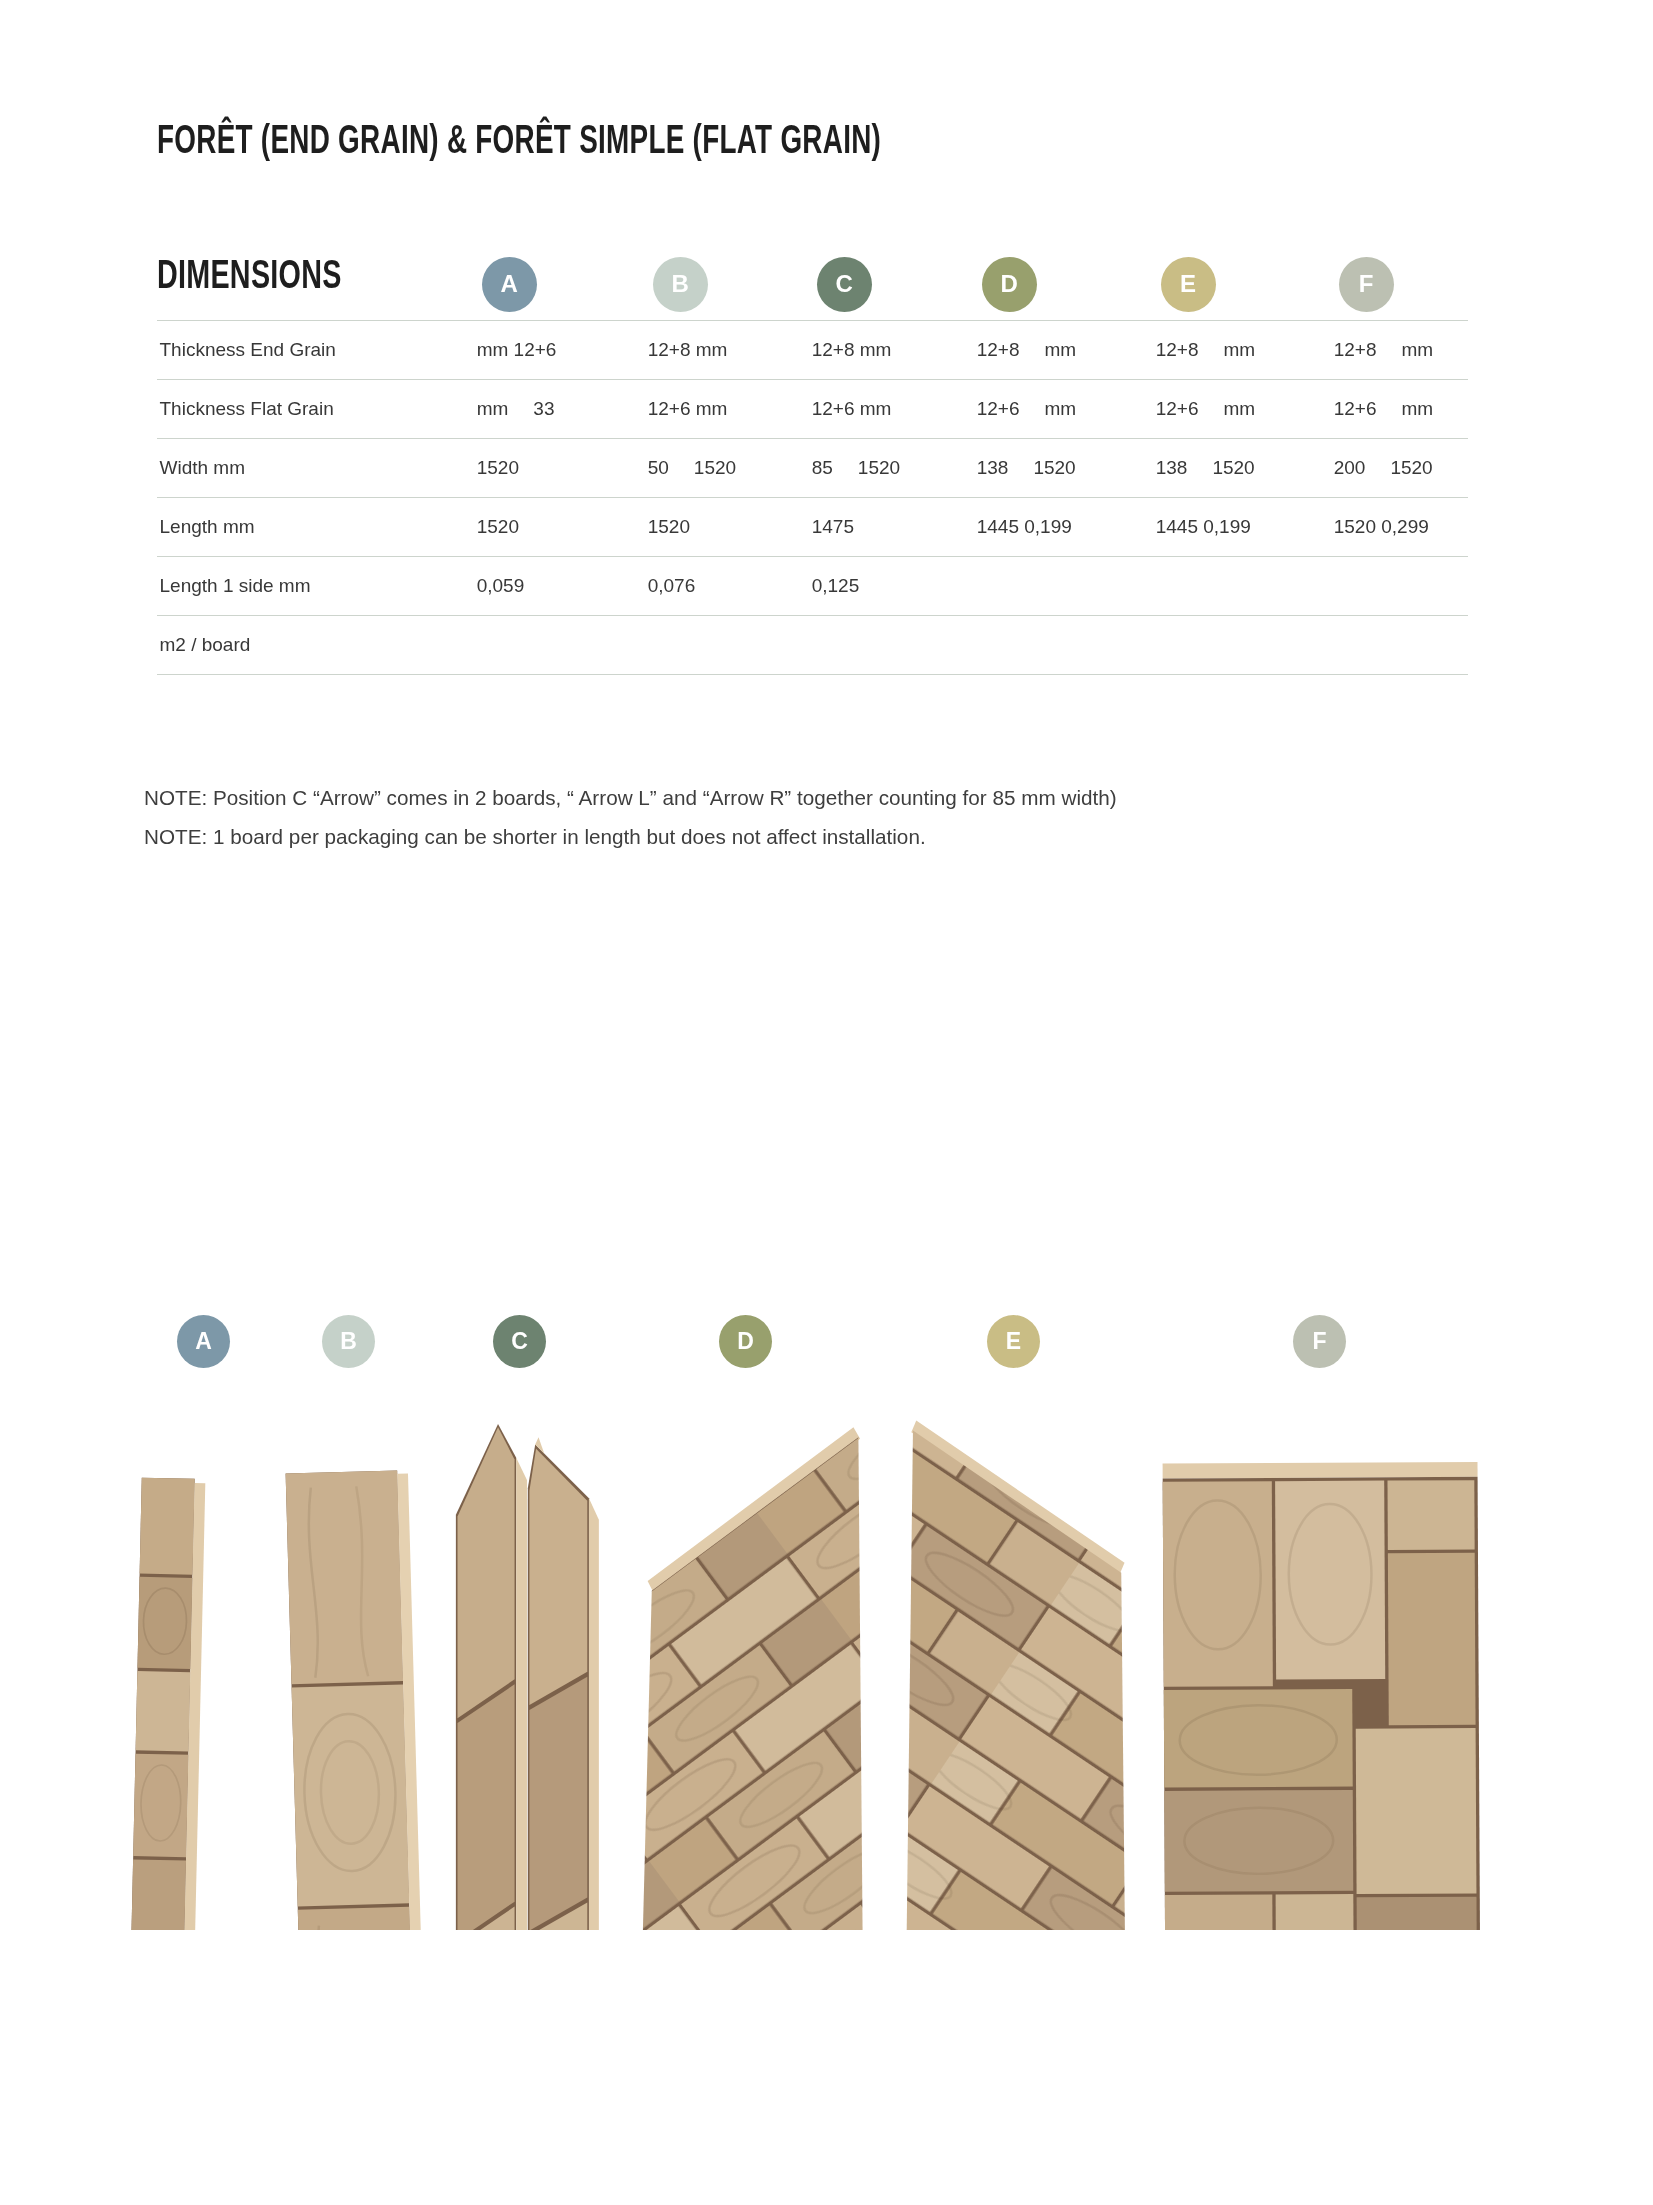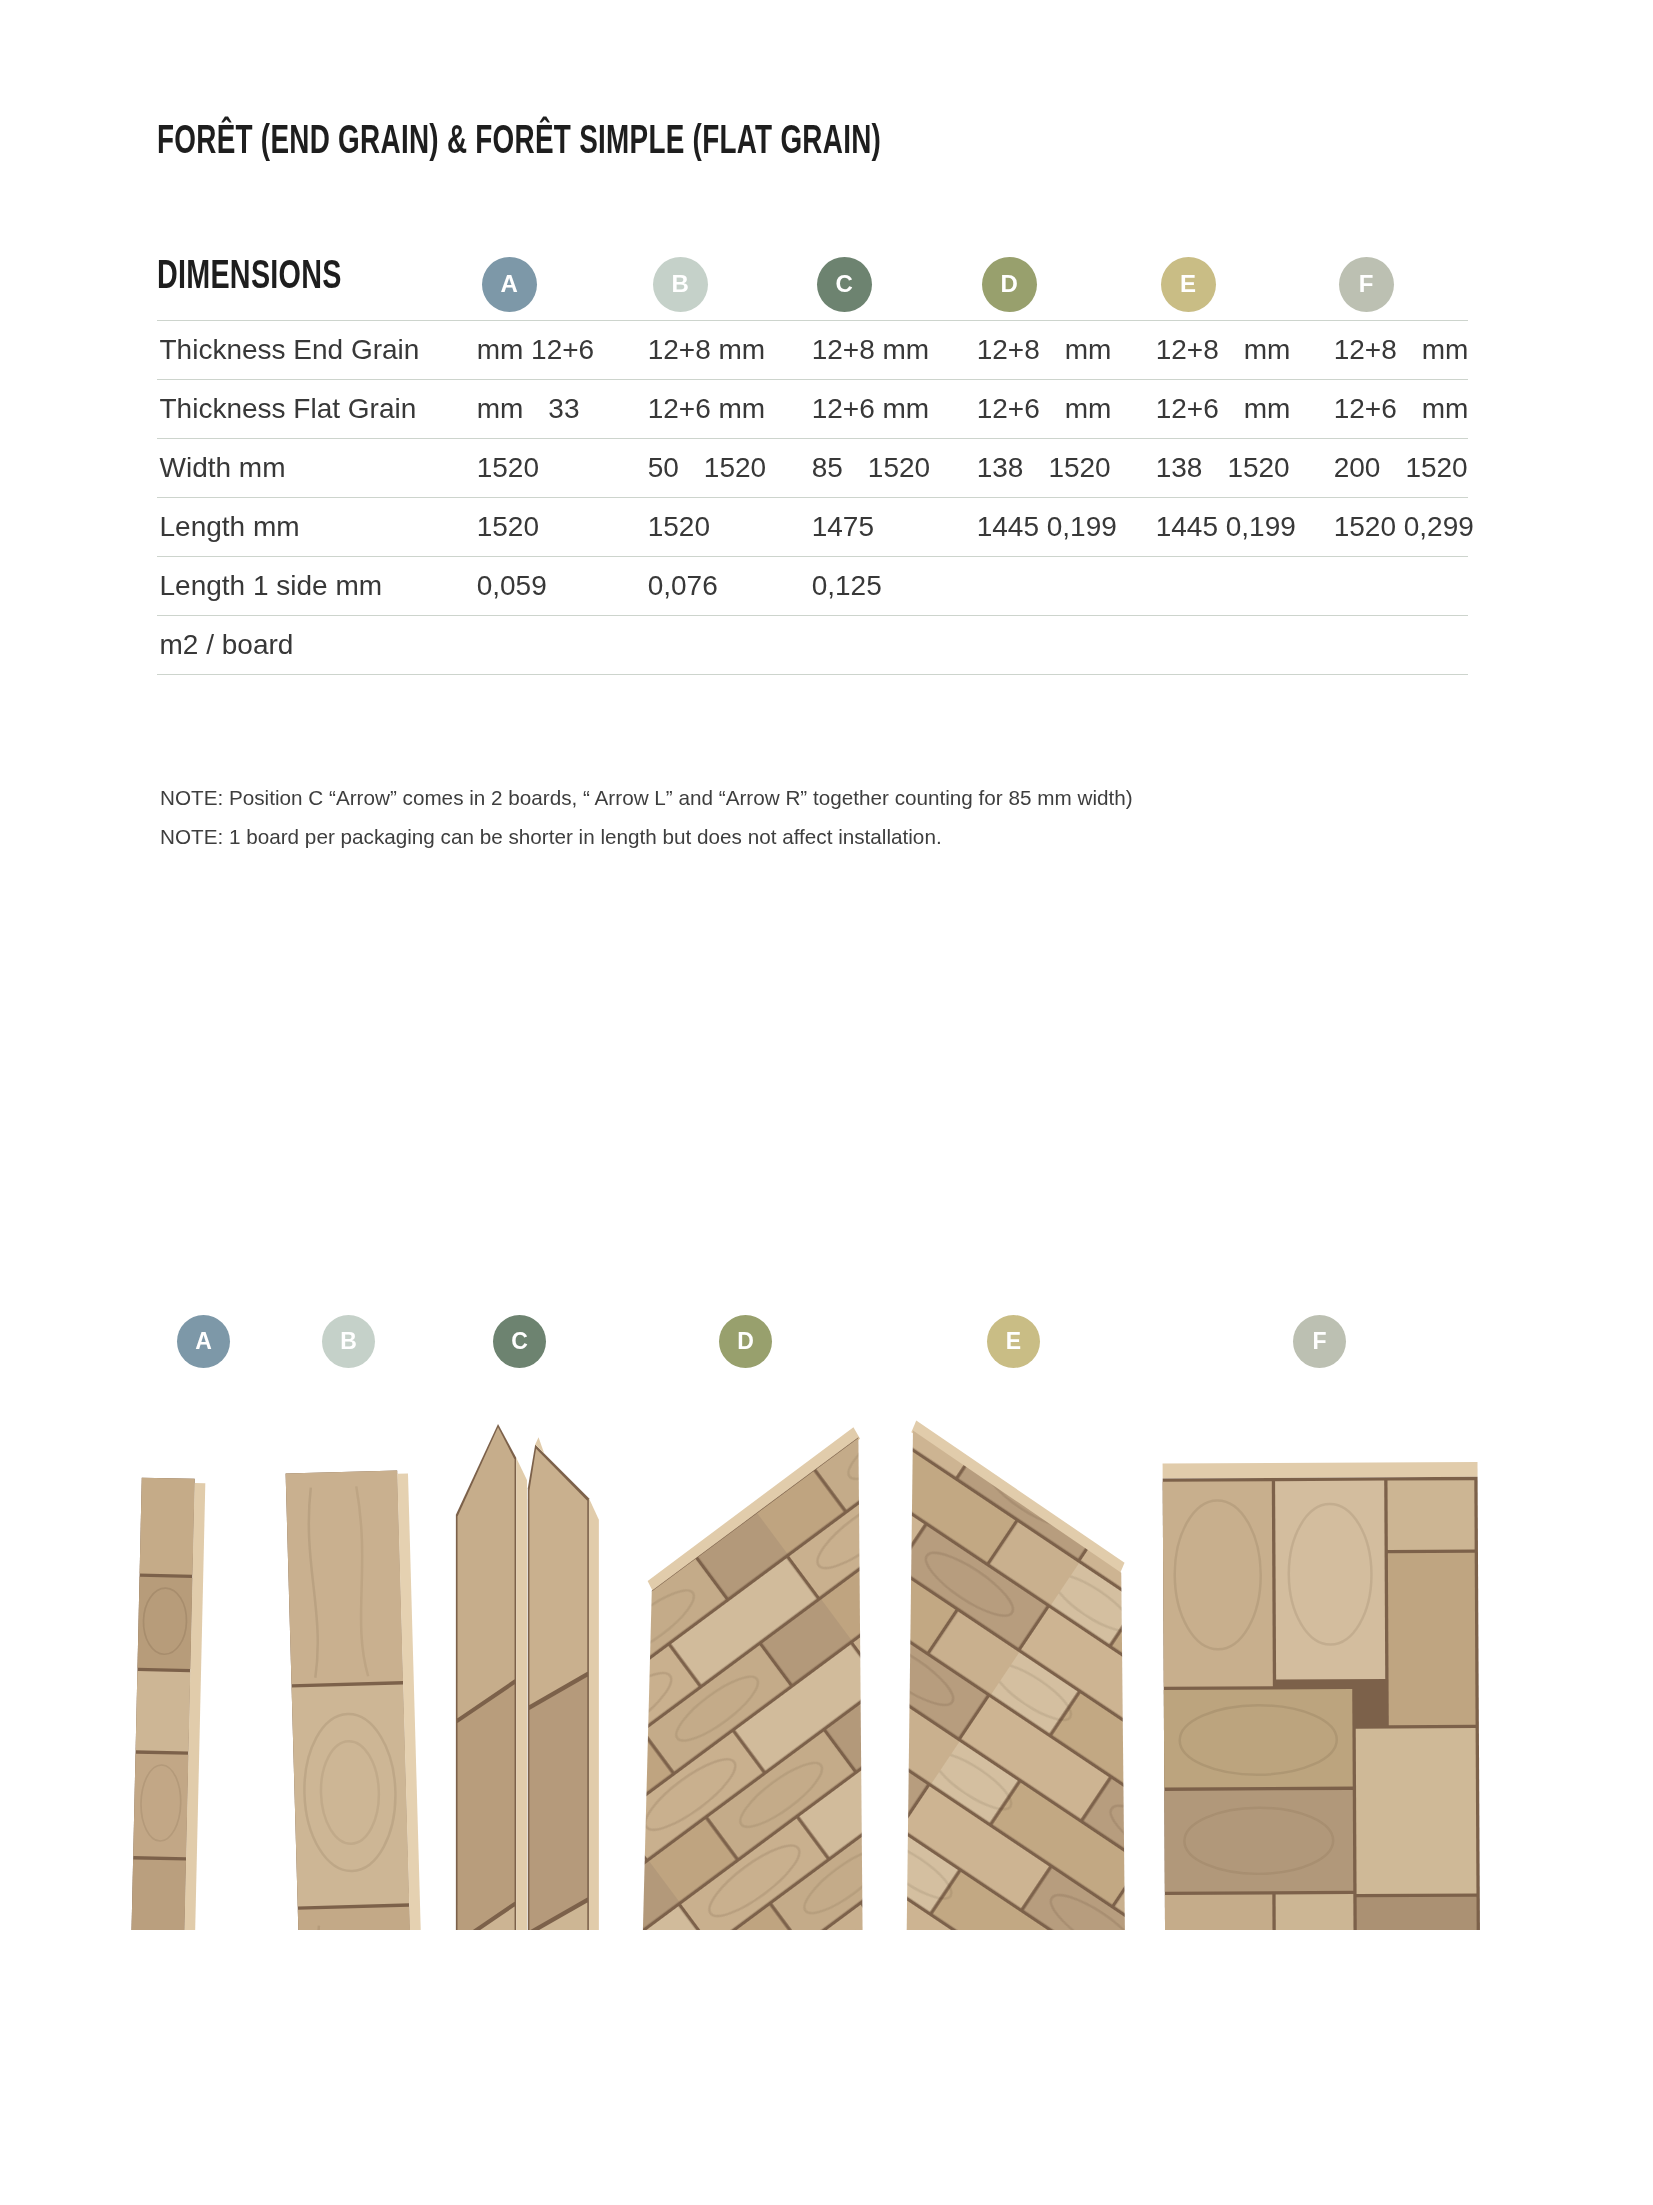--- a/index.html
+++ b/index.html
@@ -24,33 +24,33 @@
 
   
   .table { position:absolute; left:157px; top:248px; width:1311px; }
   .grid-row {
     display:grid;
     grid-template-columns:318px 171px 164px 165px 179px 178px 136px;
     align-items:center;
   }
   .badges-row { height:72px; }
   .names-row  { height:59px; border-top:1.7px solid #cdd4cd; font-size:23px; color:#3a3a3a; }
-  .data-row   { height:58px; border-top:1.7px solid #cdd4cd; font-size:28px; color:#383838; }
+  .data-row   { height:58px; border-top:1.7px solid #cdd4cd; font-size:19px; color:#383838; }
   .data-row.last { border-bottom:1.7px solid #cdd4cd; }
   .row-label { padding-left:2.5px; white-space:nowrap; }
   .cell { display:flex; gap:25px; padding-left:1.7px; white-space:nowrap; }
   .name-cell { white-space:nowrap; }
   .badge {
     width:55px; height:55px; border-radius:50%; margin-left:6.6px;
     display:flex; align-items:center; justify-content:center;
     color:#ffffff; font-size:24px; font-weight:600;
   }
 
   
-  .note { position:absolute; left:160px; margin:0; font-size:20.7px; color:#3e3e3e; white-space:nowrap; }
+  .note { position:absolute; left:144px; margin:0; font-size:20.7px; color:#3e3e3e; white-space:nowrap; }
   .note-1 { top:786px; }
   .note-2 { top:825px; }
 
   
   .gallery { position:absolute; left:0; top:0; width:1654px; height:2205px; }
   .gbadge {
     position:absolute; top:1315px; width:53px; height:53px; border-radius:50%;
     display:flex; align-items:center; justify-content:center;
     color:#ffffff; font-size:23px; font-weight:600;
   }

